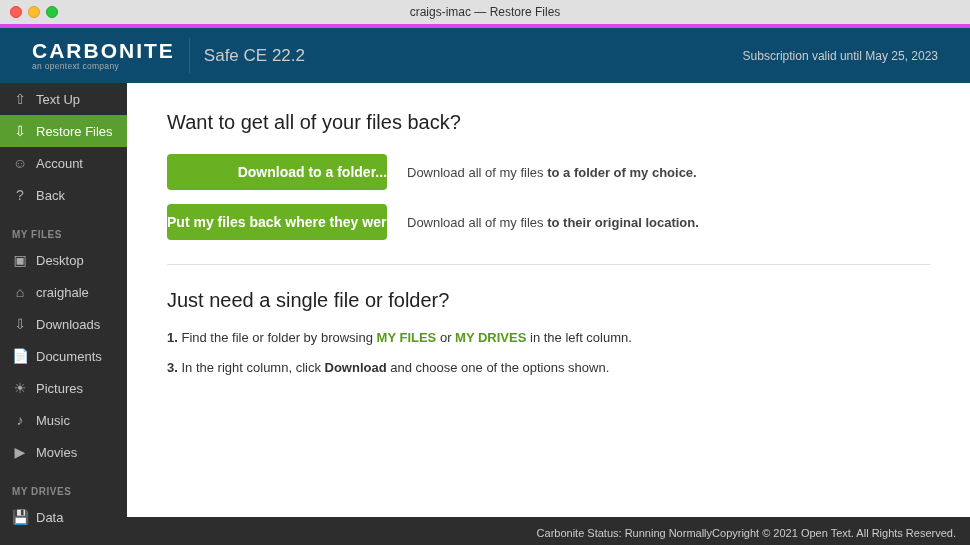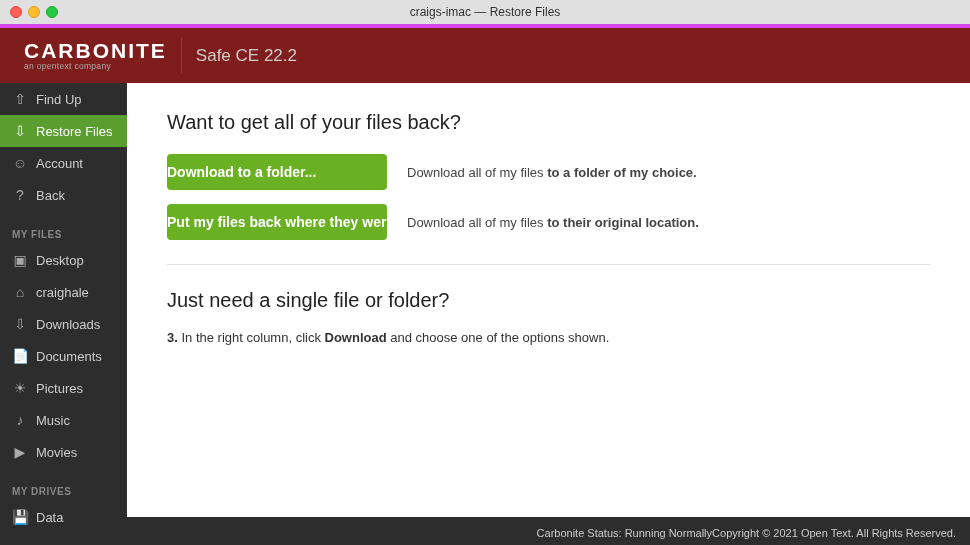--- a/index.html
+++ b/index.html
@@ -32,25 +32,25 @@
       height: 12px;
       border-radius: 50%;
     }
     .tl-red { background: #ff5f57; border: 1px solid #e0443e; }
     .tl-yellow { background: #ffbd2e; border: 1px solid #dea123; }
     .tl-green { background: #28c840; border: 1px solid #1aab29; }
 
     
     .header {
       height: 55px;
-      background: #7f1d1d;
+      background: #0c4a6e;
       display: flex;
       align-items: center;
       justify-content: space-between;
-      padding: 0 24px;
+      padding: 0 32px;
       gap: 40px;
     }
     .header-left {
       display: flex;
       align-items: center;
       gap: 0;
     }
     .header-divider {
       width: 1px;
       height: 35px;
@@ -136,21 +136,21 @@
     .btn-green {
       background: #6ab023;
       color: #fff;
       border: none;
       border-radius: 4px;
       padding: 10px 0;
       width: 220px;
       font-size: 14px;
       font-weight: 600;
       cursor: pointer;
-      text-align: left;
+      text-align: right;
       white-space: nowrap;
     }
     .action-desc {
       font-size: 13px;
       color: #444;
     }
     .action-desc strong { font-weight: 700; }
 
     .section-divider {
       height: 1px;
@@ -220,28 +220,29 @@
 
 <div class="header">
   <div class="header-left">
     <div class="carbonite-logo">
       <span class="carbonite-brand">CARBONITE</span>
       <span class="opentext-sub">an opentext company</span>
     </div>
     <div class="header-divider"></div>
     <span class="header-product">Safe CE 22.2</span>
   </div>
+  <div class="header-right">Subscription valid until May 25, 2023</div>
 </div>
 
 <div class="main-layout">
 
   <div class="sidebar">
     <div class="sidebar-item">
       <span class="sidebar-icon">⇧</span>
-      <span>Find Up</span>
+      <span>Text Up</span>
     </div>
     <div class="sidebar-item active">
       <span class="sidebar-icon">⇩</span>
       <span>Restore Files</span>
     </div>
     <div class="sidebar-item">
       <span class="sidebar-icon">☺</span>
       <span>Account</span>
     </div>
     <div class="sidebar-item">
@@ -304,20 +305,24 @@
       <button class="btn-green">Put my files back where they were</button>
       <div class="action-desc">
         <span>Download all of my files </span><strong>to their original location.</strong>
       </div>
     </div>
 
     <div class="section-divider"></div>
 
     <div class="section-title">Just need a single file or folder?</div>
 
+    <div class="step">
+      <strong>1.</strong>
+      <span>Find the file or folder by browsing </span><a href="#" class="link-green">MY FILES</a><span> or </span><a href="#" class="link-green">MY DRIVES</a><span> in the left column.</span>
+    </div>
 
 
     <div class="step">
       <strong>3.</strong>
       <span>In the right column, click </span><strong>Download</strong><span> and choose one of the options shown.</span>
     </div>
   </div>
 </div>
 
 <div class="statusbar">

